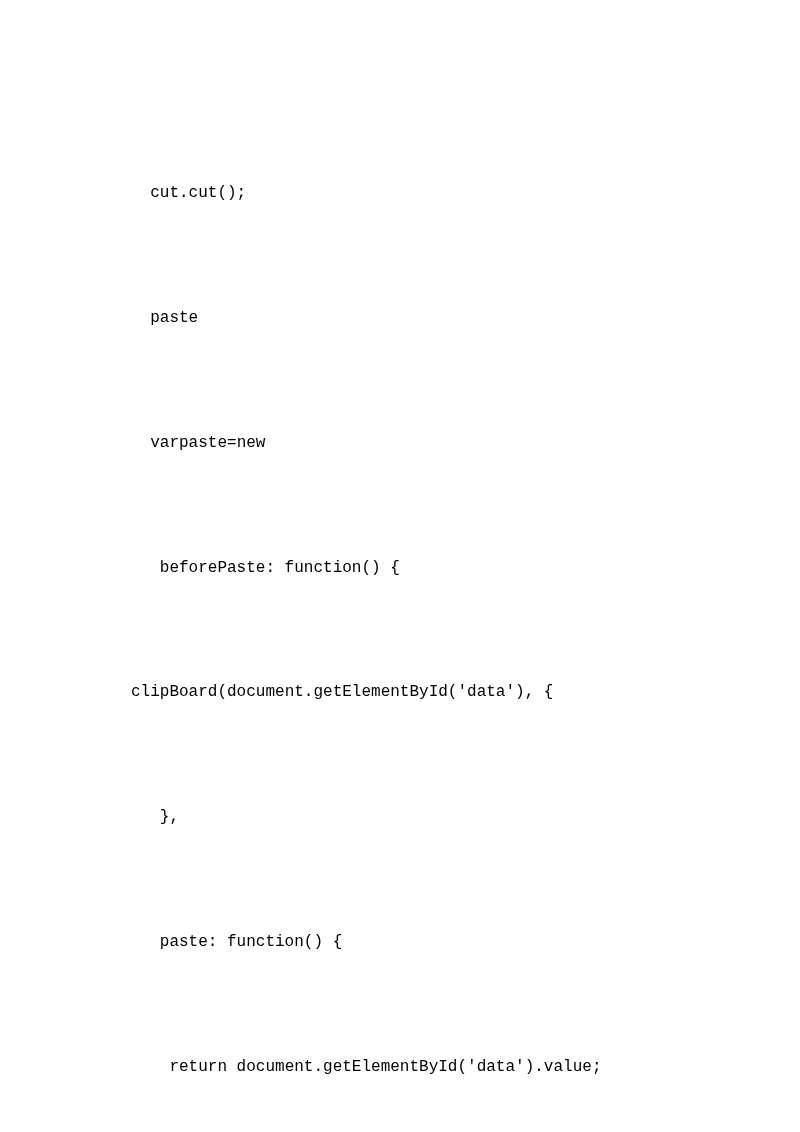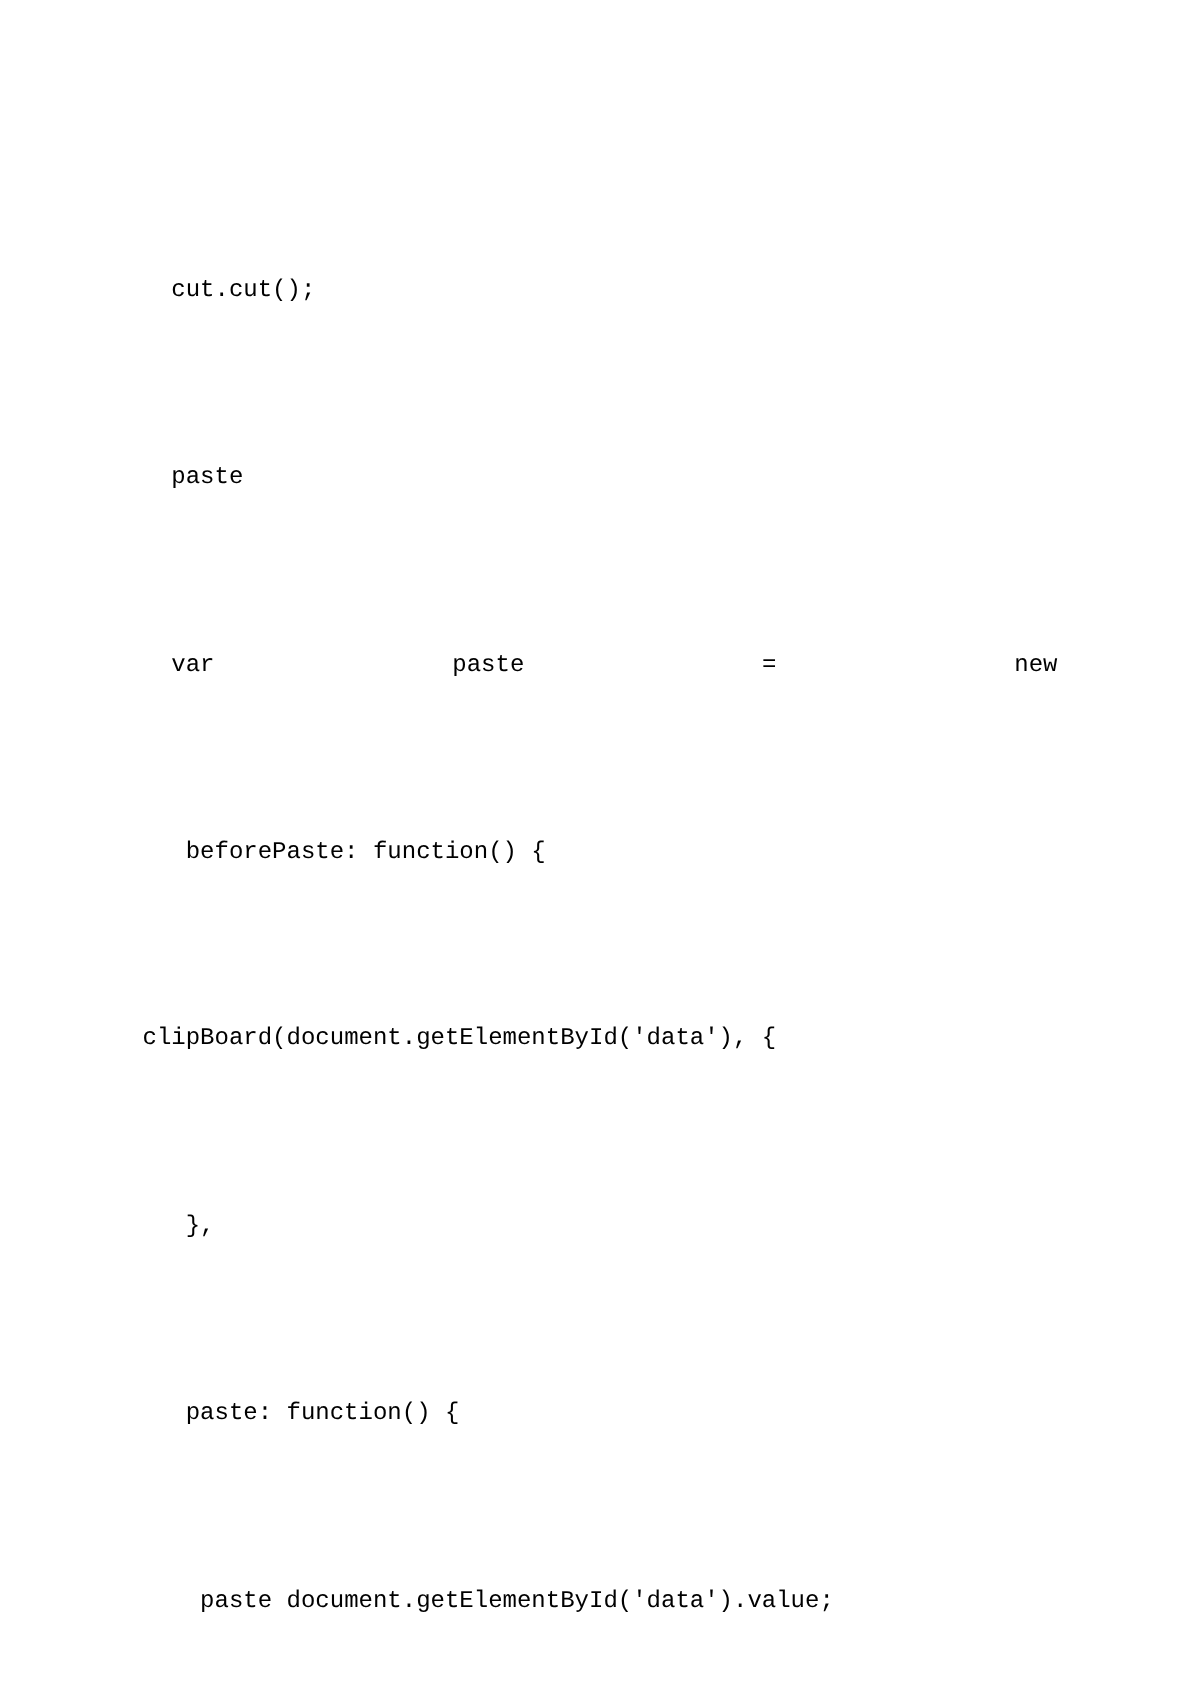--- a/index.html
+++ b/index.html
@@ -8,44 +8,44 @@
     width: 800px;
     height: 1132px;
     font-family: "Courier New", "SimSun", monospace;
     font-size: 16px;
     color: #000000;
     line-height: 2.6;
     padding: 90px 95px 0 95px;
     overflow: hidden;
   }
   .content { white-space: pre-wrap; }
-  .line { display: block; }
+  .line { display: block; margin-left: 36px; }
   .indent1 { padding-left: 2ch; }
   .indent2 { padding-left: 3ch; }
   .indent3 { padding-left: 4ch; }
-  .justify { display: flex; justify-content: space-between; }
+  .justify { display: flex; justify-content: flex-start; }
   .justify span { white-space: nowrap; }
 </style>
 </head>
 <body>
 
 <div class="content">
   <span class="line indent1">cut.cut();</span>
   <span class="line indent1">paste</span>
   <span class="line indent1 justify">
     <span>var</span>
     <span>paste</span>
     <span>=</span>
     <span>new</span>
   </span>
   <span class="line indent2">beforePaste: function() {</span>
   <span class="line">clipBoard(document.getElementById('data'), {</span>
   <span class="line indent2">},</span>
   <span class="line indent2">paste: function() {</span>
-  <span class="line indent3">paste document.getElementById('data').value;</span>
+  <span class="line indent3">return document.getElementById('data').value;</span>
   
   
   
   
   
   
   
   
   
   

